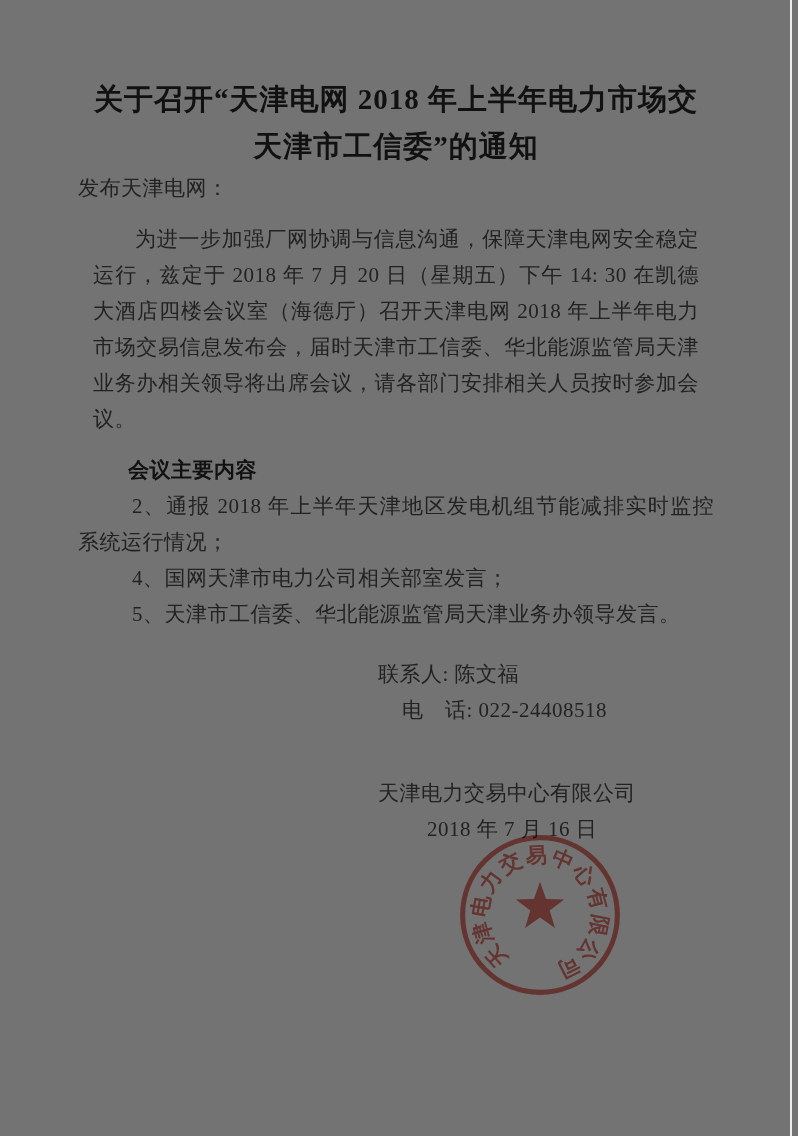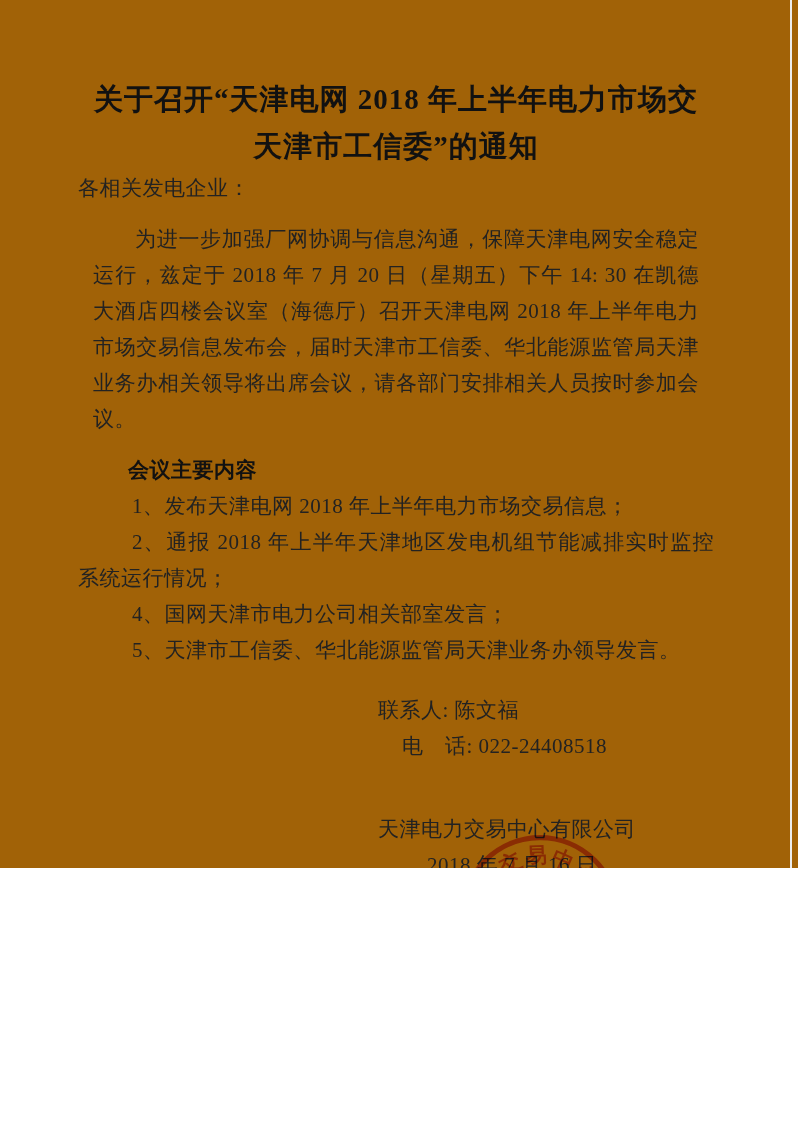--- a/index.html
+++ b/index.html
@@ -1,19 +1,19 @@
 <!DOCTYPE html>
 <html><head>
 <meta charset="utf-8">
 <style>
   html,body { margin:0; padding:0; background:#ffffff; }
   .page {
     position:relative;
-    width:798px; height:868px;
-    background:#a16207;
+    width:798px; height:1136px;
+    background:#737373;
     font-family:"Liberation Serif","DejaVu Serif",serif;
     color:#222222;
     overflow:hidden;
   }
   .scan-edge {
     position:absolute; right:6px; top:0; width:2px; height:100%;
     background:#ececec;
   }
   .content {
     position:absolute; left:78px; top:76px; width:636px;
@@ -62,27 +62,26 @@
 
 <div class="page">
   <div class="scan-edge"></div>
 
   <div class="content">
     <div class="doc-title">
       <div>关于召开“天津电网 2018 年上半年电力市场交</div>
       <div>天津市工信委”的通知</div>
     </div>
 
-    <div class="salutation">各相关发电企业：</div>
+    <div class="salutation">发布天津电网：</div>
 
     <p class="para">为进一步加强厂网协调与信息沟通，保障天津电网安全稳定运行，兹定于 2018 年 7 月 20 日（星期五）下午 14: 30 在凯德大酒店四楼会议室（海德厅）召开天津电网 2018 年上半年电力市场交易信息发布会，届时天津市工信委、华北能源监管局天津业务办相关领导将出席会议，请各部门安排相关人员按时参加会议。</p>
 
     <p class="section-heading">会议主要内容</p>
 
-    <p class="agenda-item">1、发布天津电网 2018 年上半年电力市场交易信息；</p>
     <p class="agenda-item">2、通报 2018 年上半年天津地区发电机组节能减排实时监控系统运行情况；</p>
     <p class="agenda-item">4、国网天津市电力公司相关部室发言；</p>
     <p class="agenda-item">5、天津市工信委、华北能源监管局天津业务办领导发言。</p>
 
     <div class="contact-person">联系人: 陈文福</div>
     <div class="contact-phone">电　话: 022-24408518</div>
 
     <div class="sig-company">天津电力交易中心有限公司</div>
     <div class="sig-date">2018 年 7 月 16 日</div>
   </div>

